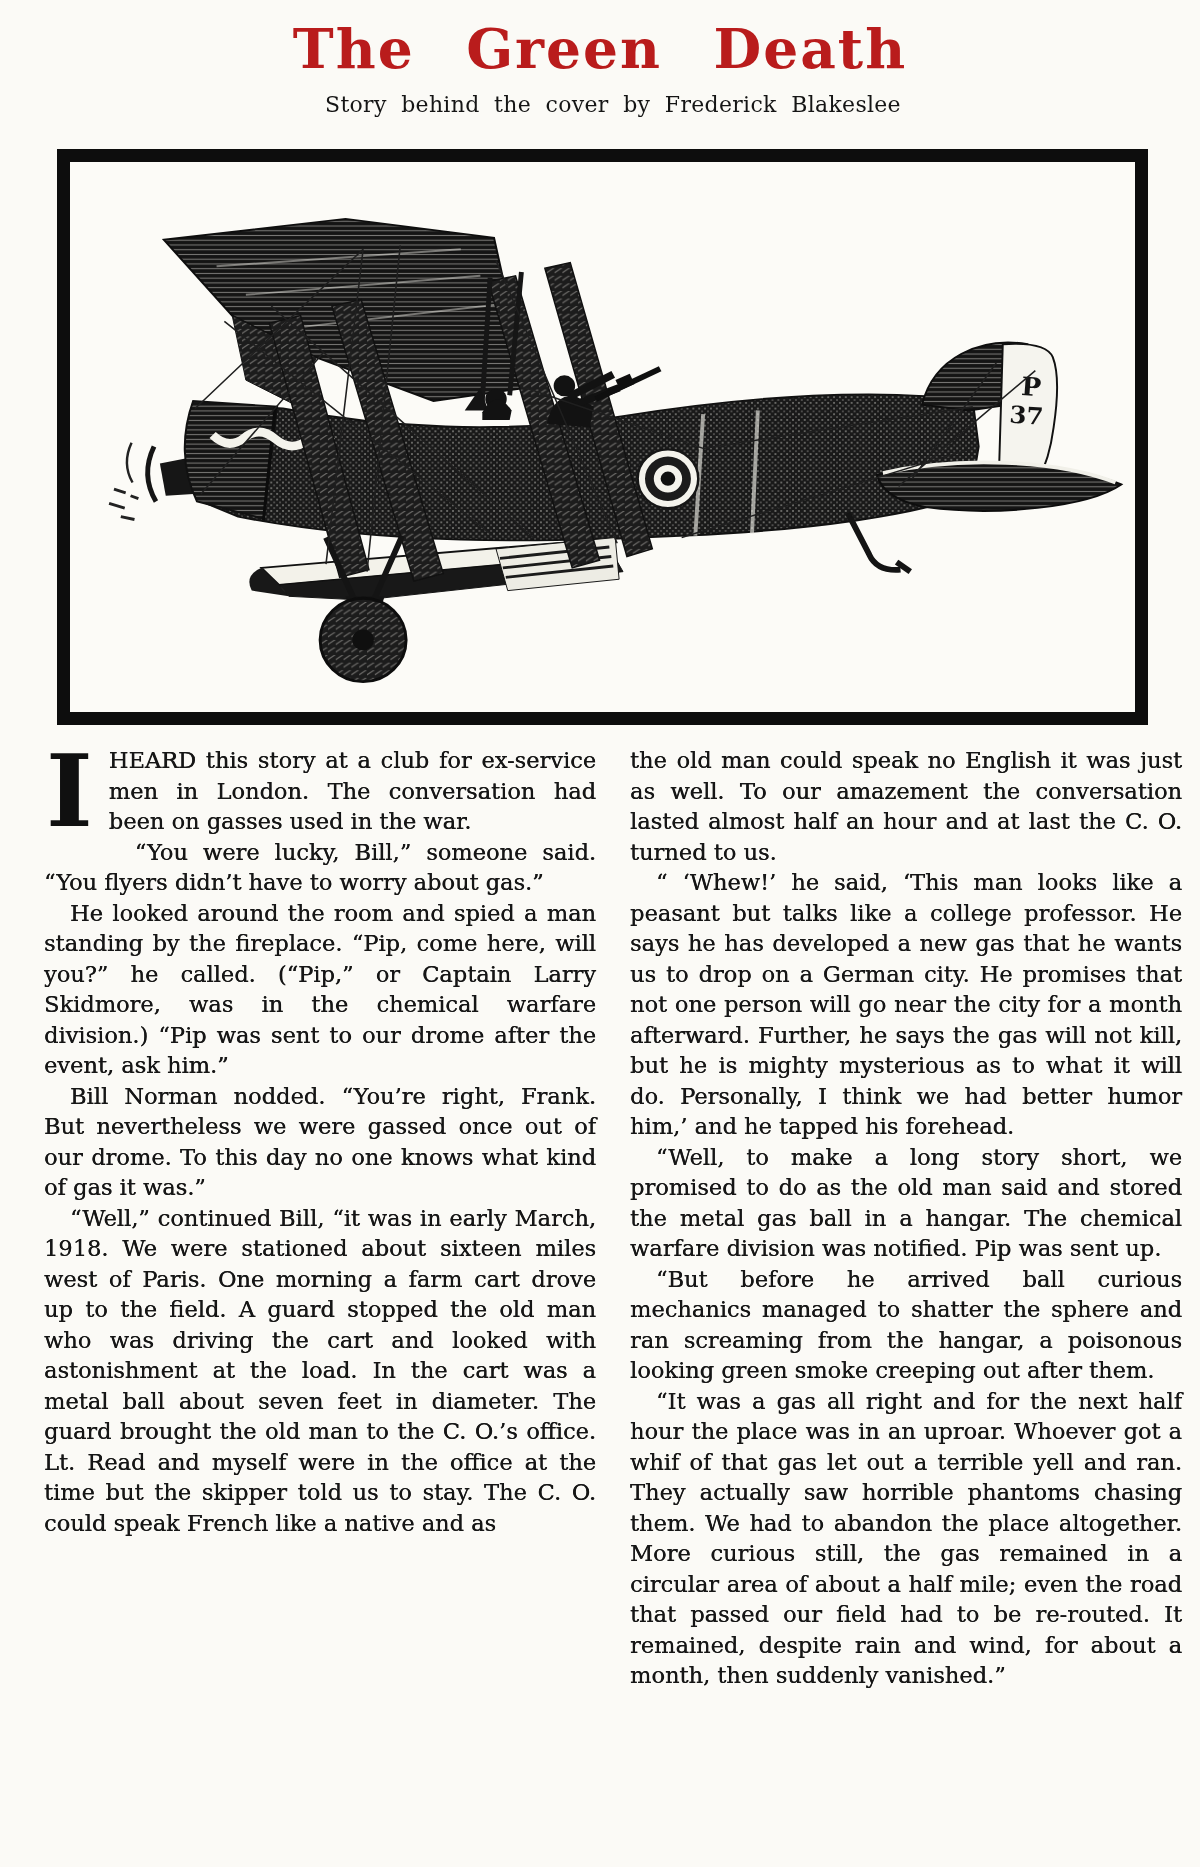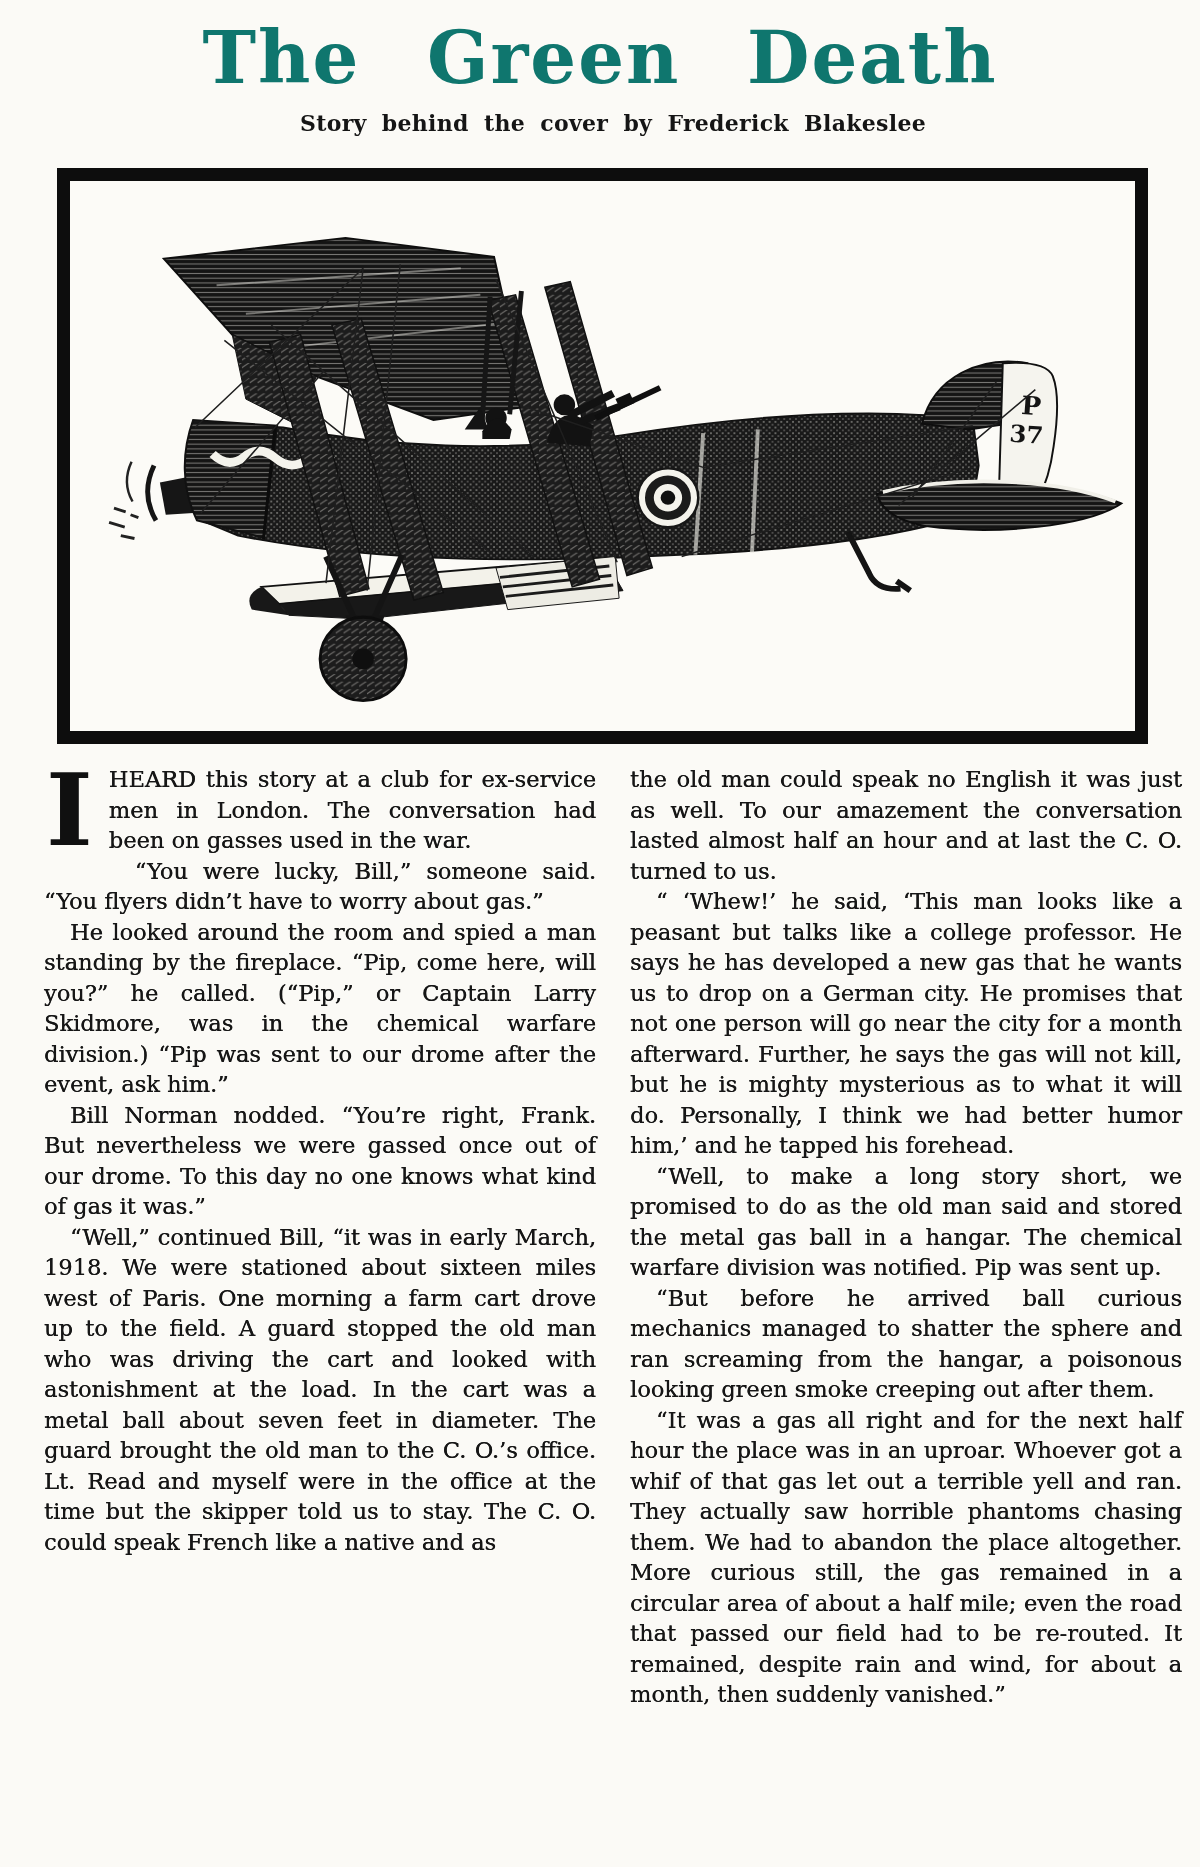--- a/index.html
+++ b/index.html
@@ -3,25 +3,25 @@
 <meta charset="utf-8">
 <style>
   html,body{margin:0;padding:0;}
   .page{
     width:1200px;height:1867px;background:#fbfaf6;color:#161616;
     overflow:hidden;position:relative;
     font-family:"DejaVu Serif","Liberation Serif",serif;
   }
   .masthead{padding-top:20px;text-align:center;}
   .title{
-    font-size:72px;font-weight:bold;line-height:1.06;margin:0;
-    letter-spacing:2px;word-spacing:0.55em;color:#0f766e;
+    font-size:55px;font-weight:bold;line-height:1.06;margin:0;
+    letter-spacing:2px;word-spacing:0.55em;color:#b91c1c;
   }
   .subtitle{
-    margin:14px 0 1px 0;font-size:22px;font-weight:bold;
+    margin:14px 0 1px 0;font-size:22px;font-weight:normal;
     word-spacing:0.33em;letter-spacing:0.3px;color:#151515;padding-left:26px;
   }
   .frame{
     margin:32px 52px 0 57px;height:576px;box-sizing:border-box;
     border:13px solid #0d0d0d;background:#fcfbf7;position:relative;
   }
   .frame svg{position:absolute;inset:0;width:100%;height:100%;}
   .columns{
     display:flex;gap:34px;margin:20px 18px 0 44px;
     font-size:22.5px;line-height:30.5px;

